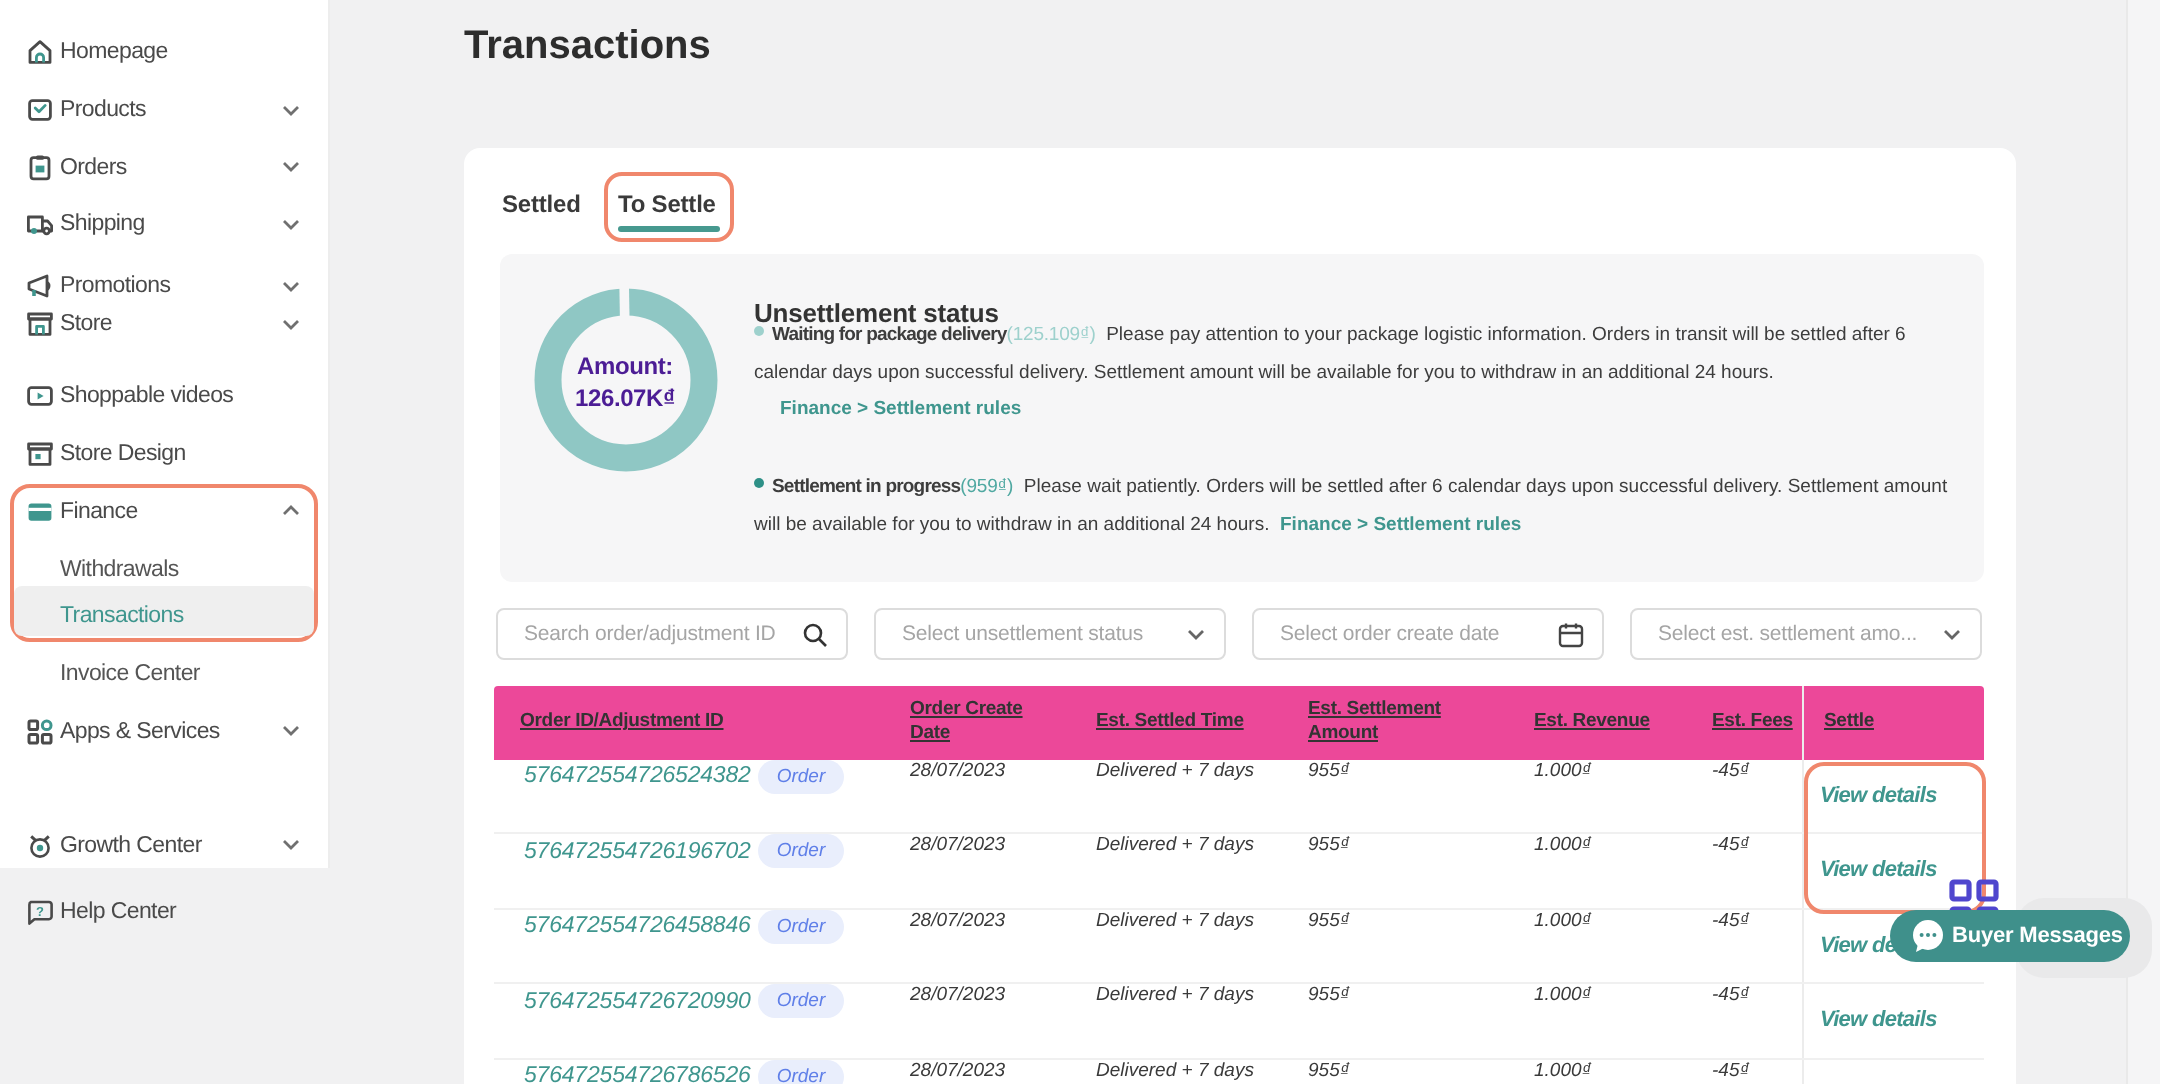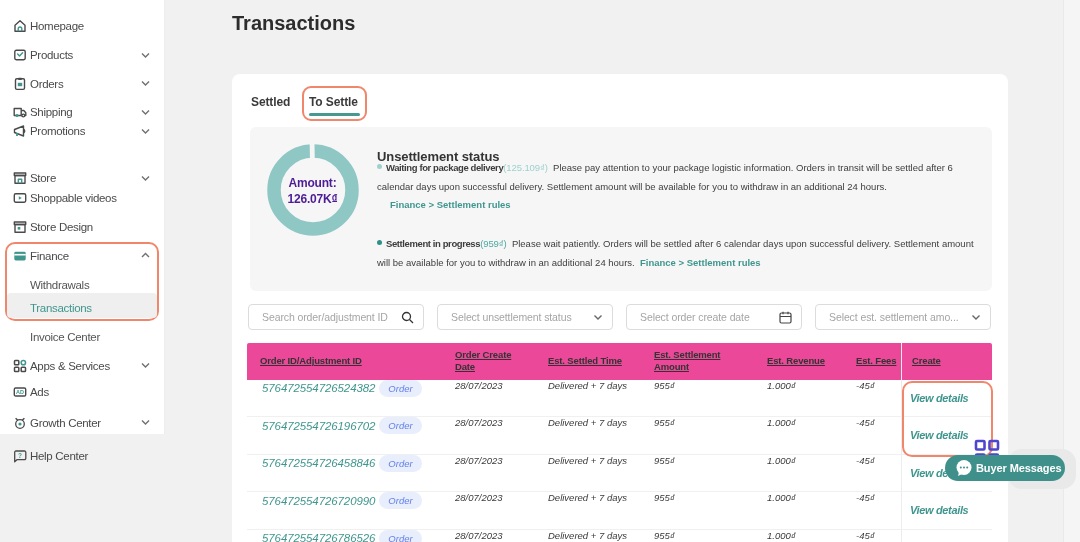--- a/index.html
+++ b/index.html
@@ -103,32 +103,32 @@
         <path d="M1.2 3.5 h7 v7 h-7 Z"></path>
         <path d="M8.2 5.5 h2.6 l2 2.3 v2.7 h-4.6"></path>
         <circle cx="4" cy="10.5" r="1.5" fill="#3f968e" stroke="none"></circle>
         <circle cx="10.3" cy="10.5" r="1.4" fill="#fff" stroke="#4a4a4a"></circle>
       </svg>
     <span class="lbl">Shipping</span>
     <svg class="chev" width="9" height="7" viewBox="0 0 9 7" fill="none" stroke="#707070" stroke-width="1.4">
         <path d="M1 1.5 L4.5 5 L8 1.5"></path>
       </svg>
   </div>
-  <div class="nav" style="top:117px">
+  <div class="nav" style="top:129px">
     <svg width="14" height="14" viewBox="0 0 14 14" fill="none" stroke="#4a4a4a" stroke-width="1.4" stroke-linejoin="round">
         <path d="M1.5 5.5 L10.5 2 V12 L1.5 8.5 Z"></path>
         <path d="M4 9 v3" stroke="#3f968e" stroke-width="1.8"></path>
         <path d="M10.8 5.2 a2.6 2.6 0 0 1 0 3.6"></path>
       </svg>
     <span class="lbl">Promotions</span>
     <svg class="chev" width="9" height="7" viewBox="0 0 9 7" fill="none" stroke="#707070" stroke-width="1.4">
         <path d="M1 1.5 L4.5 5 L8 1.5"></path>
       </svg>
   </div>
-  <div class="nav" style="top:164px">
+  <div class="nav" style="top:148px">
     <svg width="14" height="14" viewBox="0 0 14 14" fill="none" stroke="#4a4a4a" stroke-width="1.4" stroke-linejoin="round">
         <path d="M2 4.5 h10 v7.7 h-10 Z"></path>
         <path d="M1.3 2 h11.4 v2.5 h-11.4 Z"></path>
         <path d="M5.3 12.2 V8.2 h3.4 v4" stroke="#3f968e"></path>
       </svg>
     <span class="lbl">Store</span>
     <svg class="chev" width="9" height="7" viewBox="0 0 9 7" fill="none" stroke="#707070" stroke-width="1.4">
         <path d="M1 1.5 L4.5 5 L8 1.5"></path>
       </svg>
   </div>
@@ -164,27 +164,20 @@
         <rect x="1.5" y="1.5" width="4.3" height="4.3" rx="0.8"></rect>
         <rect x="8.2" y="1.5" width="4.3" height="4.3" rx="2.1" stroke="#3f968e"></rect>
         <rect x="1.5" y="8.2" width="4.3" height="4.3" rx="0.8"></rect>
         <rect x="8.2" y="8.2" width="4.3" height="4.3" rx="0.8"></rect>
       </svg>
     <span class="lbl">Apps &amp; Services</span>
     <svg class="chev" width="9" height="7" viewBox="0 0 9 7" fill="none" stroke="#707070" stroke-width="1.4">
         <path d="M1 1.5 L4.5 5 L8 1.5"></path>
       </svg>
   </div>
-  <div class="nav" style="top:378px">
-    <svg width="14" height="14" viewBox="0 0 14 14" fill="none">
-        <rect x="1.3" y="3" width="11.4" height="8" rx="1.3" stroke="#4a4a4a" stroke-width="1.4"></rect>
-        <text x="3" y="9.2" font-size="5.5" font-weight="bold" fill="#3f968e" font-family="Liberation Sans">AD</text>
-      </svg>
-    <span class="lbl">Ads</span>
-  </div>
   <div class="nav" style="top:408.5px">
     <svg width="14" height="14" viewBox="0 0 14 14" fill="none" stroke="#4a4a4a" stroke-width="1.3">
         <circle cx="7" cy="8" r="4.3"></circle>
         <circle cx="7" cy="8" r="1.6" fill="#3f968e" stroke="none"></circle>
         <path d="M2.6 2.2 l2.2 2 M11.4 2.2 l-2.2 2" stroke-width="1.5"></path>
       </svg>
     <span class="lbl">Growth Center</span>
     <svg class="chev" width="9" height="7" viewBox="0 0 9 7" fill="none" stroke="#707070" stroke-width="1.4">
         <path d="M1 1.5 L4.5 5 L8 1.5"></path>
       </svg>
@@ -249,21 +242,21 @@
   </div>
 
   <div id="tbl">
     <div class="th">
       <div class="c1">Order ID/Adjustment ID</div>
       <div class="c2">Order Create Date</div>
       <div class="c3">Est. Settled Time</div>
       <div class="c4">Est. Settlement Amount</div>
       <div class="c5">Est. Revenue</div>
       <div class="c6">Est. Fees</div>
-      <div class="c7">Create</div>
+      <div class="c7">Settle</div>
     </div>
     <div class="tr">
         <div class="c1">
           <span class="id">576472554726524382</span>
           <span class="pill">Order</span>
         </div>
         <div class="c2">28/07/2023</div>
         <div class="c3">Delivered + 7 days</div>
         <div class="c4">955₫</div>
         <div class="c5">1.000₫</div>

